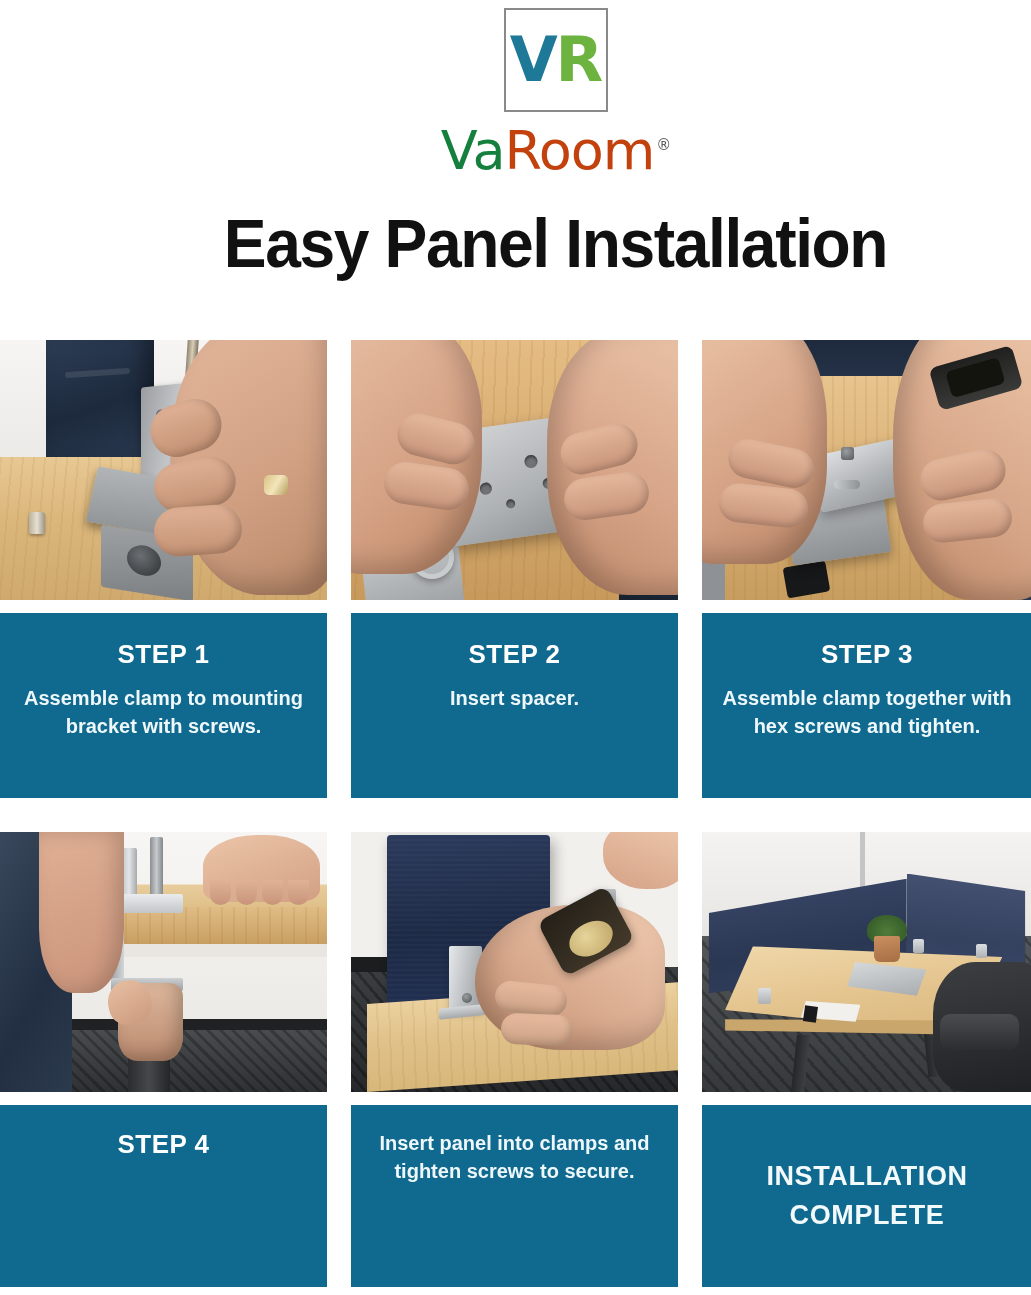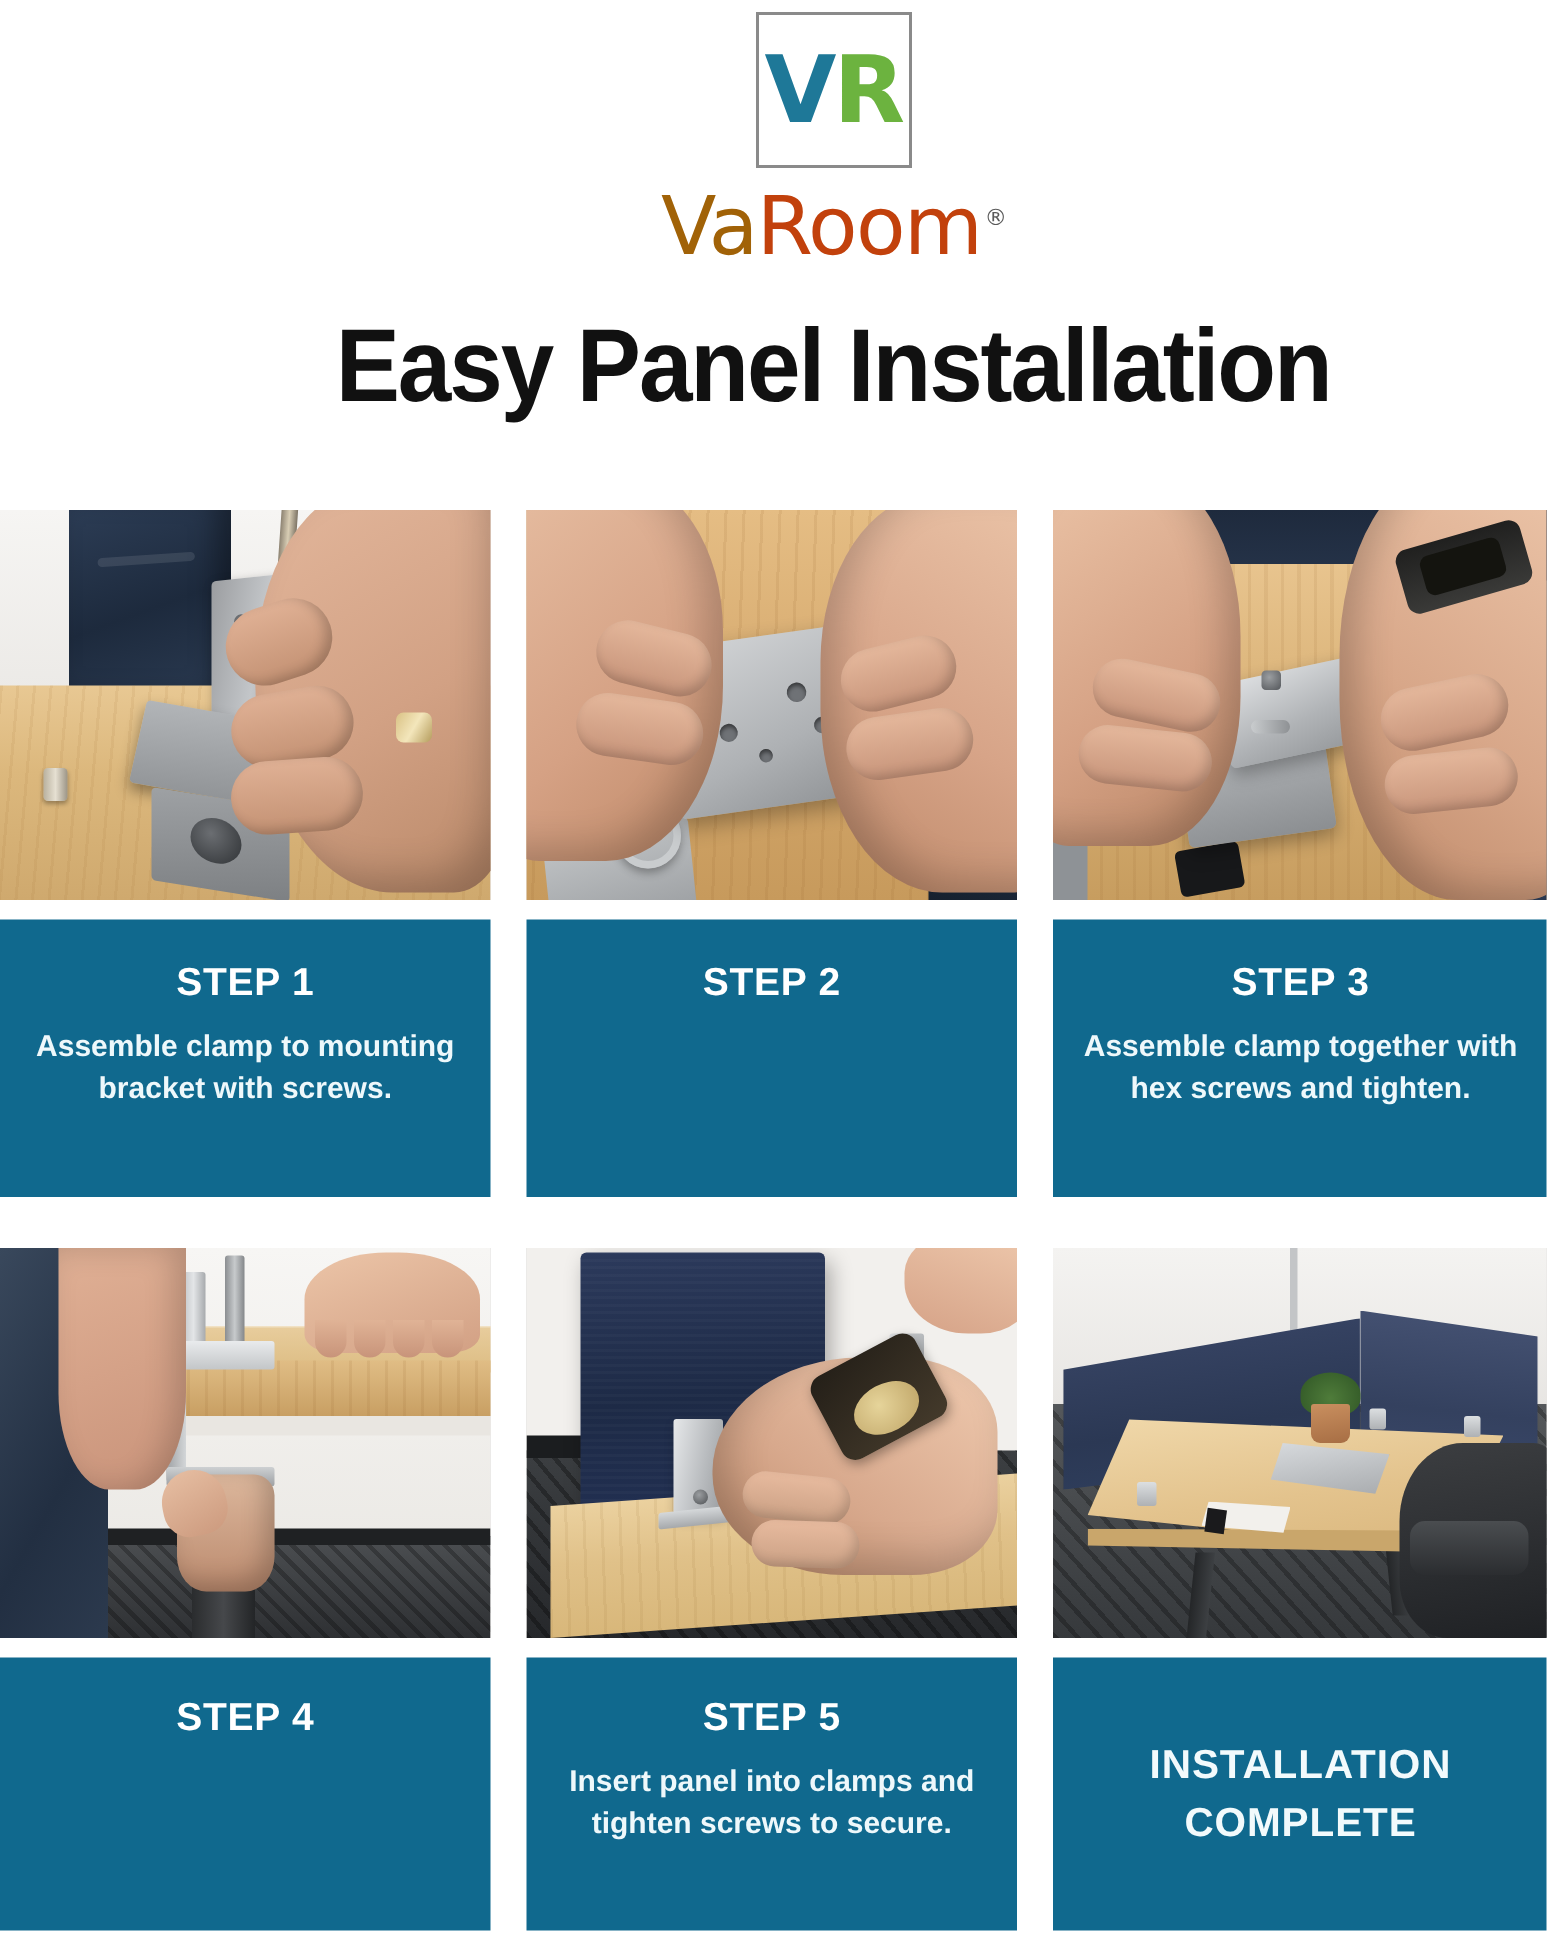--- a/index.html
+++ b/index.html
@@ -25,21 +25,21 @@
   .logo-vr{font-size:62px;font-weight:700;letter-spacing:-2px;line-height:1;
            font-family:"DejaVu Sans","Liberation Sans",sans-serif;}
   .logo-vr .v{color:#1e7898;}
   .logo-vr .r{color:#6cb33f;}
   .logo-word{
     margin-top:12px;
     font-size:54px;font-weight:400;line-height:1;
     font-family:"DejaVu Sans","Liberation Sans",sans-serif;
     position:relative;letter-spacing:-1px;
   }
-  .logo-word .va{color:#a16207;}
+  .logo-word .va{color:#15803d;}
   .logo-word .room{color:#c2410c;font-weight:500;}
   .logo-word .reg{font-size:15px;color:#5a5a5a;vertical-align:super;margin-left:2px;}
 
   .page-title{
     text-align:center;
     font-size:69px;
     font-weight:700;
     color:#111111;
     letter-spacing:-1.5px;
     margin:26px 0 0 0;
@@ -418,20 +418,21 @@
         <div class="handL"></div>
           <div class="handR"></div>
         <div class="fg l1"></div>
           <div class="fg l2"></div>
         <div class="fg r1"></div>
           <div class="fg r2"></div>
       </div>
     </div>
     <div class="caption">
       <div class="step-title">STEP 2</div>
+      <p class="step-text">Insert spacer.</p>
     </div>
   </div>
 
   <div class="cell">
     <div class="photo">
       <div class="s3">
         <div class="navy"></div>
           <div class="desk"></div>
         <div class="gray-l"></div>
           <div class="gray-r"></div>
@@ -499,21 +500,20 @@
           <div class="clampA"></div>
           <div class="scr"></div>
         <div class="handB"></div>
           <div class="handT"></div>
           <div class="watch"></div>
         <div class="fg f1"></div>
           <div class="fg f2"></div>
       </div>
     </div>
     <div class="caption cap-row2">
-      <div class="step-title">STEP 5</div>
       <p class="step-text">Insert panel into clamps and tighten screws to secure.</p>
     </div>
   </div>
 
   <div class="cell row2">
     <div class="photo">
       <div class="s6">
         <div class="wall"></div>
           <div class="mull"></div>
           <div class="carpet"></div>

